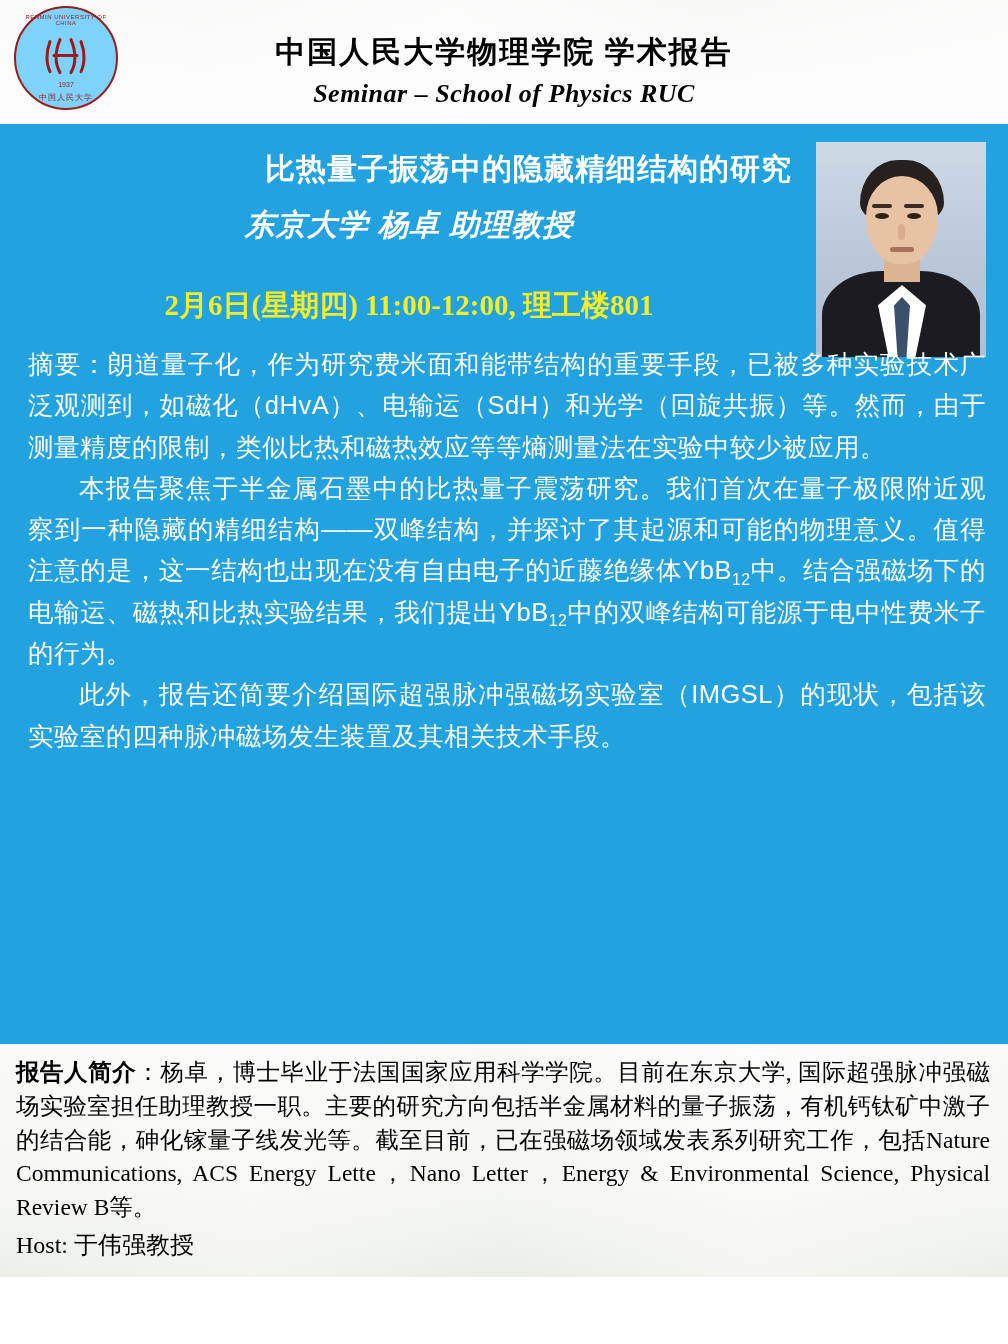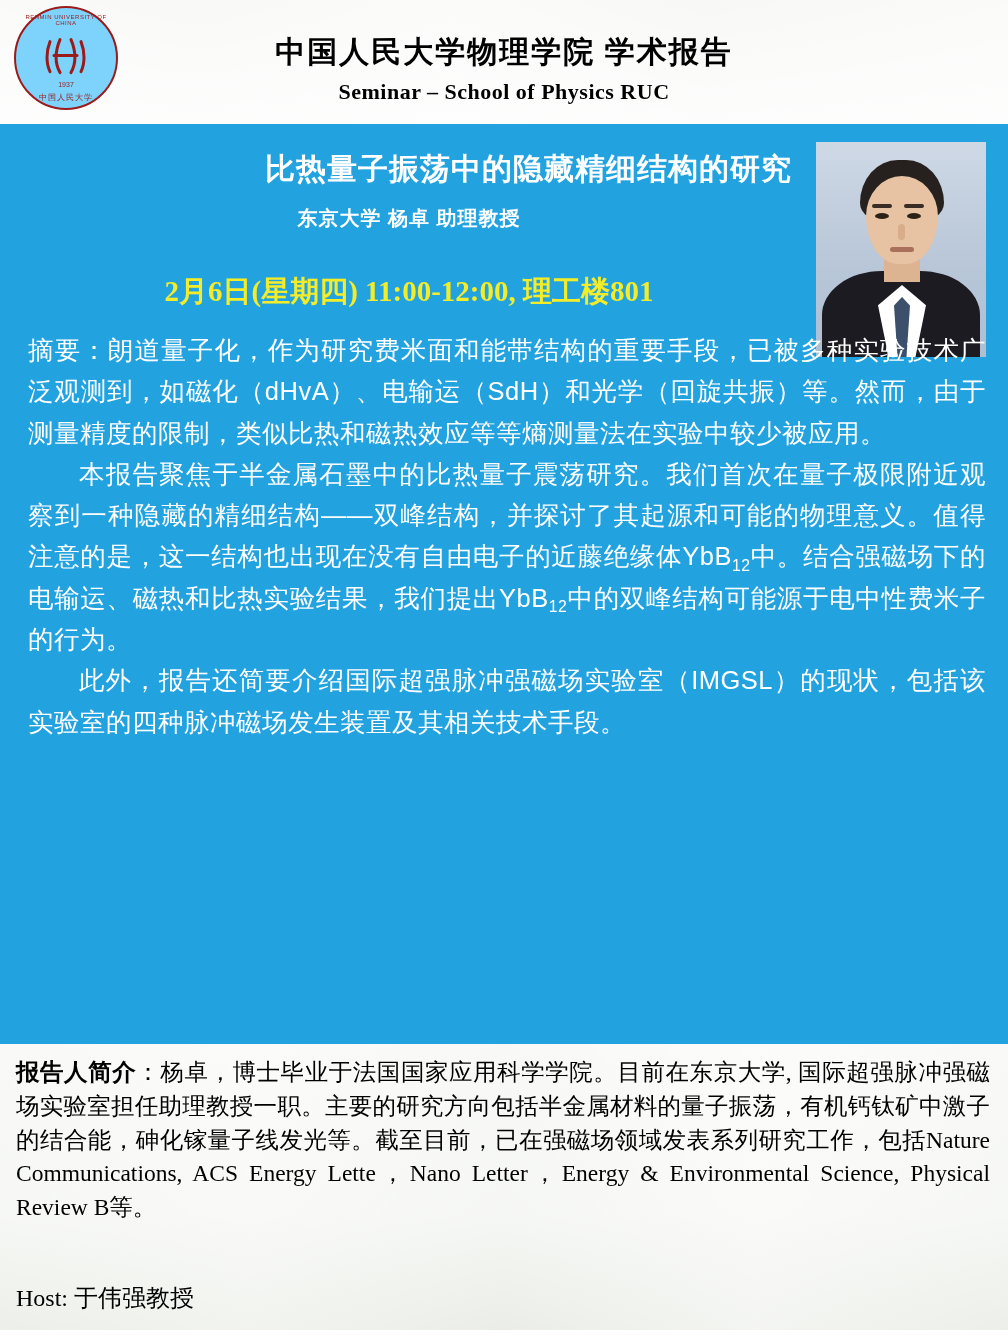--- a/index.html
+++ b/index.html
@@ -83,24 +83,25 @@
     font-family: "Liberation Serif", serif;
     font-weight: bold;
     font-size: 30px;
     color: #000000;
     letter-spacing: 2px;
     line-height: 1.3;
   }
   .title-en {
     font-family: "Liberation Serif", serif;
     font-weight: bold;
-    font-size: 22px;
+    font-size: 26px;
     color: #000000;
     margin-top: 8px;
     letter-spacing: 0.5px;
+    font-style: italic;
   }
 
   
   .body-blue {
     position: relative;
     background: #22a3e0;
     padding: 0;
     height: 920px;
     overflow: hidden;
   }
@@ -114,26 +115,27 @@
     font-size: 30px;
     font-weight: bold;
     text-align: right;
     letter-spacing: 1px;
     margin-right: 190px;
     line-height: 1.5;
   }
   .speaker-line {
     font-family: "Liberation Sans", sans-serif;
     color: #ffffff;
-    font-size: 20px;
+    font-size: 30px;
     font-weight: bold;
     text-align: center;
     letter-spacing: 1px;
     margin-right: 190px;
     margin-top: 14px;
+    font-style: italic;
   }
   .datetime-line {
     font-family: "Liberation Serif", serif;
     color: #f3ec2a;
     font-size: 29px;
     font-weight: bold;
     text-align: center;
     margin-right: 190px;
     margin-top: 40px;
   }
@@ -211,21 +213,21 @@
     text-align: justify;
   }
   .abstract p { margin: 0; }
   .abstract .indent { text-indent: 2em; }
   .abstract b { font-weight: normal; }
   sub { font-size: 0.62em; vertical-align: baseline; position: relative; top: 0.35em; }
 
   
   .footer {
     position: relative;
-    height: 286px;
+    height: 233px;
     overflow: hidden;
     background: #86efac;
   }
   .footer-bg {
     position: absolute;
     inset: 0;
     background:
       linear-gradient(180deg, rgba(255,255,255,0.93) 0%, rgba(255,255,255,0.90) 60%, rgba(255,255,255,0.78) 100%),
       linear-gradient(90deg, #a9b69c 0%, #c3cbb8 25%, #9fae93 50%, #ccd2c3 75%, #a7b59b 100%);
   }

